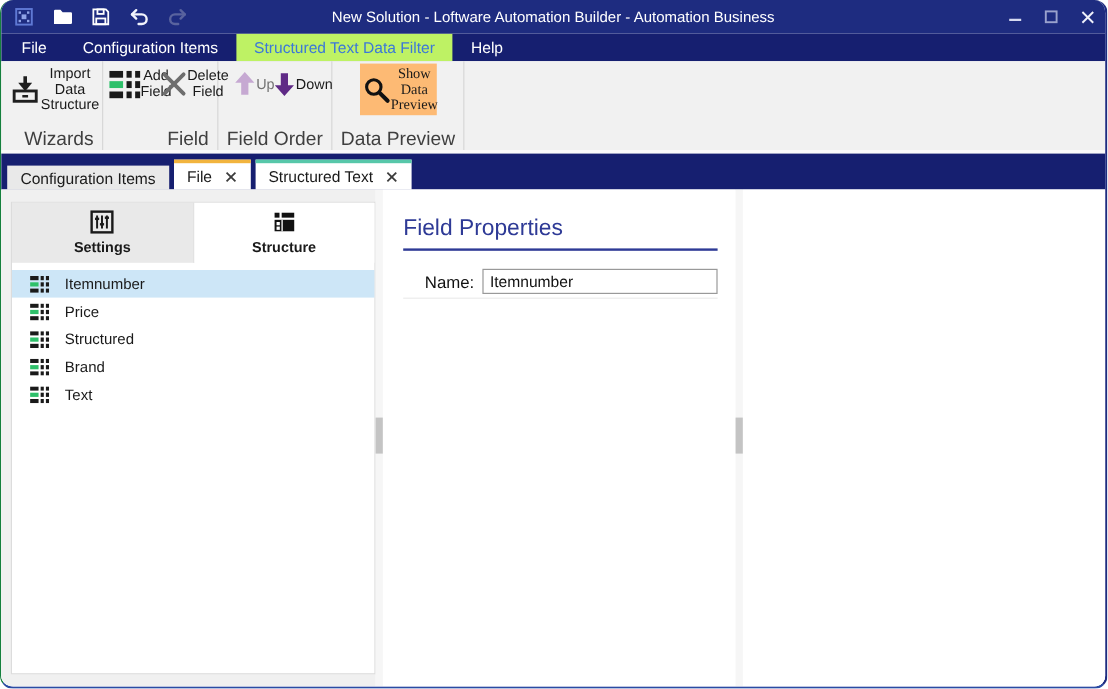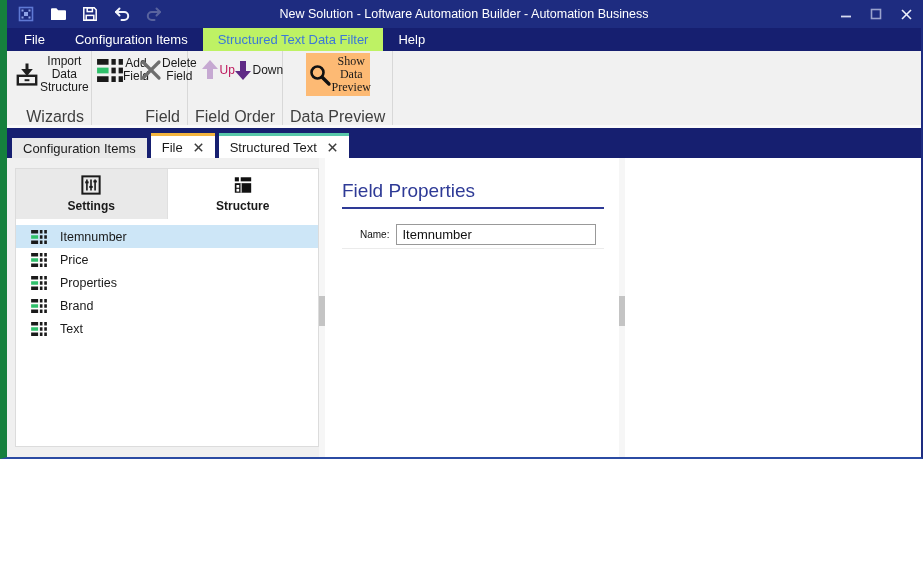--- a/index.html
+++ b/index.html
@@ -1,40 +1,40 @@
 <!DOCTYPE html>
 <html><head>
 <meta charset="utf-8">
 <style>
   * { box-sizing: border-box; margin: 0; padding: 0; }
   html,body { background:#fff; }
   body { font-family: "Liberation Sans", sans-serif; }
   .window{
-    width:923px;height:459px;display:flex;flex-direction:column;
-    border-left:7px solid #15803d;border-right:2px solid #1e2c80;border-bottom:2px solid #2b4ba3;
-    background:#fff;overflow:hidden;
+    width:923px;height:574px;display:flex;flex-direction:column;
+    border-left:1px solid #15803d;border-right:2px solid #1e2c80;border-bottom:2px solid #2b4ba3;
+    background:#fff;overflow:hidden;border-radius:11px;
   }
   
   .titlebar{height:28px;background:#1e2c80;display:flex;align-items:center;position:relative;flex-shrink:0;padding-left:6px;}
   .tb-left{display:flex;align-items:center;gap:6px;}
   .tb-btn{width:26px;height:24px;display:flex;align-items:center;justify-content:center;cursor:default;}
   .tb-title{position:absolute;left:50%;transform:translateX(-50%);color:#ffffff;font-size:12.5px;white-space:nowrap;}
   .tb-controls{margin-left:auto;display:flex;height:28px;}
   .wc-btn{width:30px;height:28px;display:flex;align-items:center;justify-content:center;}
   
   .menubar{height:23px;background:#161f70;display:flex;flex-shrink:0;padding-left:2px;}
   .menu-tab{padding:0 15px;line-height:23px;font-size:13px;color:#ffffff;white-space:nowrap;cursor:default;}
   .menu-tab.active{background:#bef264;color:#3c78d8;}
   
   .ribbon{height:74px;background:#f1f1f1;display:flex;align-items:stretch;flex-shrink:0;padding-left:2px;}
   .rgroup{display:flex;flex-direction:column;border-right:1px solid #d8d8d8;padding:1px 3px 0 3px;}
   .rbtns{flex:1;display:flex;align-items:flex-start;justify-content:center;gap:1px;padding-top:1px;}
   .rbtn{display:flex;flex-direction:row;align-items:center;text-align:center;padding:2px 2px;font-size:12px;line-height:13px;color:#1a1a1a;cursor:default;}
   .rbtn .ricon{height:30px;display:flex;align-items:center;justify-content:center;}
-  .rbtn.disabled{color:#be185d;}
+  .rbtn.disabled{color:#737373;}
   .rbtn.activeblue{background:#fdba74;font-family:Liberation Serif, serif;}
   .rglabel{height:17px;text-align:right;font-size:16px;color:#3f3f3f;white-space:nowrap;padding:0 4px 2px 4px;}
   .ribbon-gap{height:3px;background:#fafafa;flex-shrink:0;}
   
   .tabstrip{height:30px;background:#161f70;display:flex;align-items:flex-end;padding-left:5px;gap:4px;flex-shrink:0;}
   .doc-tab{display:flex;align-items:center;gap:10px;background:#e9e9e9;height:20px;padding:0 11px;font-size:13px;color:#1a1a1a;white-space:nowrap;cursor:default;}
   .doc-tab.white{background:#ffffff;height:25px;border-top:3px solid transparent;}
   .doc-tab.stripe-file{border-top-color:#f2b43e;}
   .doc-tab.stripe-structured{border-top-color:#57c7a9;}
   .dt-close{display:flex;align-items:center;justify-content:center;width:11px;height:11px;}
@@ -46,21 +46,21 @@
   .panel-tab{flex:1;display:flex;flex-direction:column;align-items:center;justify-content:center;gap:4px;font-size:12px;font-weight:600;color:#1a1a1a;background:#ffffff;cursor:default;}
   .panel-tab.inactive{background:#e9e9e9;border-right:1px solid #e0e0e0;}
   .field-list{padding-top:6px;}
   .field-item{display:flex;align-items:center;gap:13px;height:23px;padding-left:15px;font-size:12.5px;color:#1a1a1a;cursor:default;}
   .field-item.selected{background:#cde6f7;}
   .scroll-col{width:6px;background:#f6f6f6;position:relative;flex-shrink:0;}
   .scroll-thumb{position:absolute;left:0;width:6px;height:30px;top:46%;background:#c4c4c4;}
   .middle-panel{width:294px;background:#ffffff;padding:22px 15px 0 17px;flex-shrink:0;}
   .props-heading{color:#2e3a96;font-size:19px;padding-bottom:5px;border-bottom:2px solid #2e3a96;margin-bottom:15px;}
   .name-row{display:flex;align-items:center;gap:7px;padding:0 0 3px 18px;border-bottom:1px solid #ebebeb;}
-  .name-row label{font-size:10px;color:#111111;}
+  .name-row label{font-size:14px;color:#111111;}
   .name-input{width:200px;height:21px;border:1px solid #999999;font-family:"Liberation Sans",sans-serif;font-size:13px;padding:0 5px;color:#111111;background:#ffffff;}
   .right-panel{flex:1;background:#ffffff;}
   svg{display:block;}
 </style>
 </head>
 <body>
 
 <div class="window">
 
   <div class="titlebar">
@@ -313,21 +313,21 @@
                   <rect x="10" y="0" width="3" height="4" fill="#1a1a1a"></rect>
                   <rect x="15" y="0" width="3" height="4" fill="#1a1a1a"></rect>
                   <rect x="0" y="6" width="8" height="4" fill="#2ec06a"></rect>
                   <rect x="10" y="6" width="3" height="4" fill="#1a1a1a"></rect>
                   <rect x="15" y="6" width="3" height="4" fill="#1a1a1a"></rect>
                   <rect x="0" y="12" width="8" height="4" fill="#1a1a1a"></rect>
                   <rect x="10" y="12" width="3" height="4" fill="#1a1a1a"></rect>
                   <rect x="15" y="12" width="3" height="4" fill="#1a1a1a"></rect>
                 </svg>
               </span>
-            <span>Properties</span>
+            <span>Structured</span>
           </div>
           <div class="field-item">
             <span>
                 <svg width="16" height="14" viewBox="0 0 18 16">
                   <rect x="0" y="0" width="8" height="4" fill="#1a1a1a"></rect>
                   <rect x="10" y="0" width="3" height="4" fill="#1a1a1a"></rect>
                   <rect x="15" y="0" width="3" height="4" fill="#1a1a1a"></rect>
                   <rect x="0" y="6" width="8" height="4" fill="#2ec06a"></rect>
                   <rect x="10" y="6" width="3" height="4" fill="#1a1a1a"></rect>
                   <rect x="15" y="6" width="3" height="4" fill="#1a1a1a"></rect>

